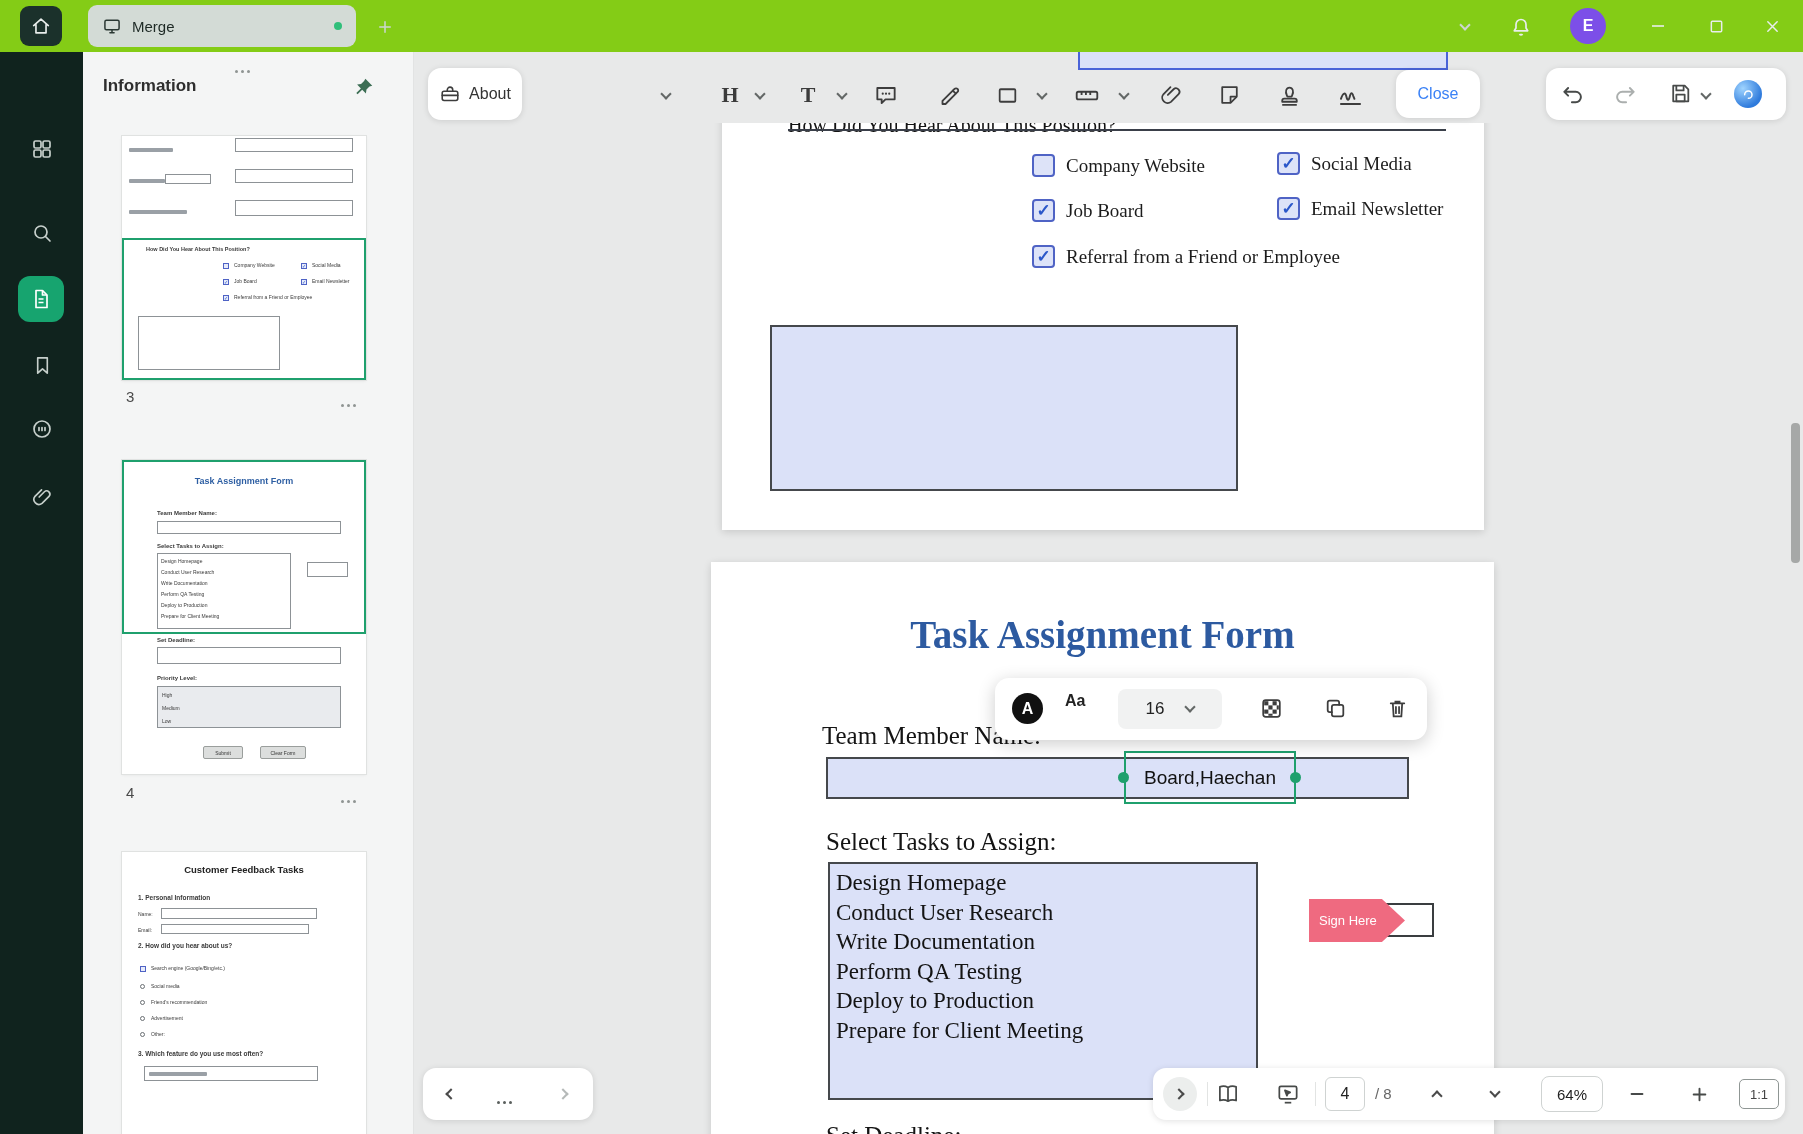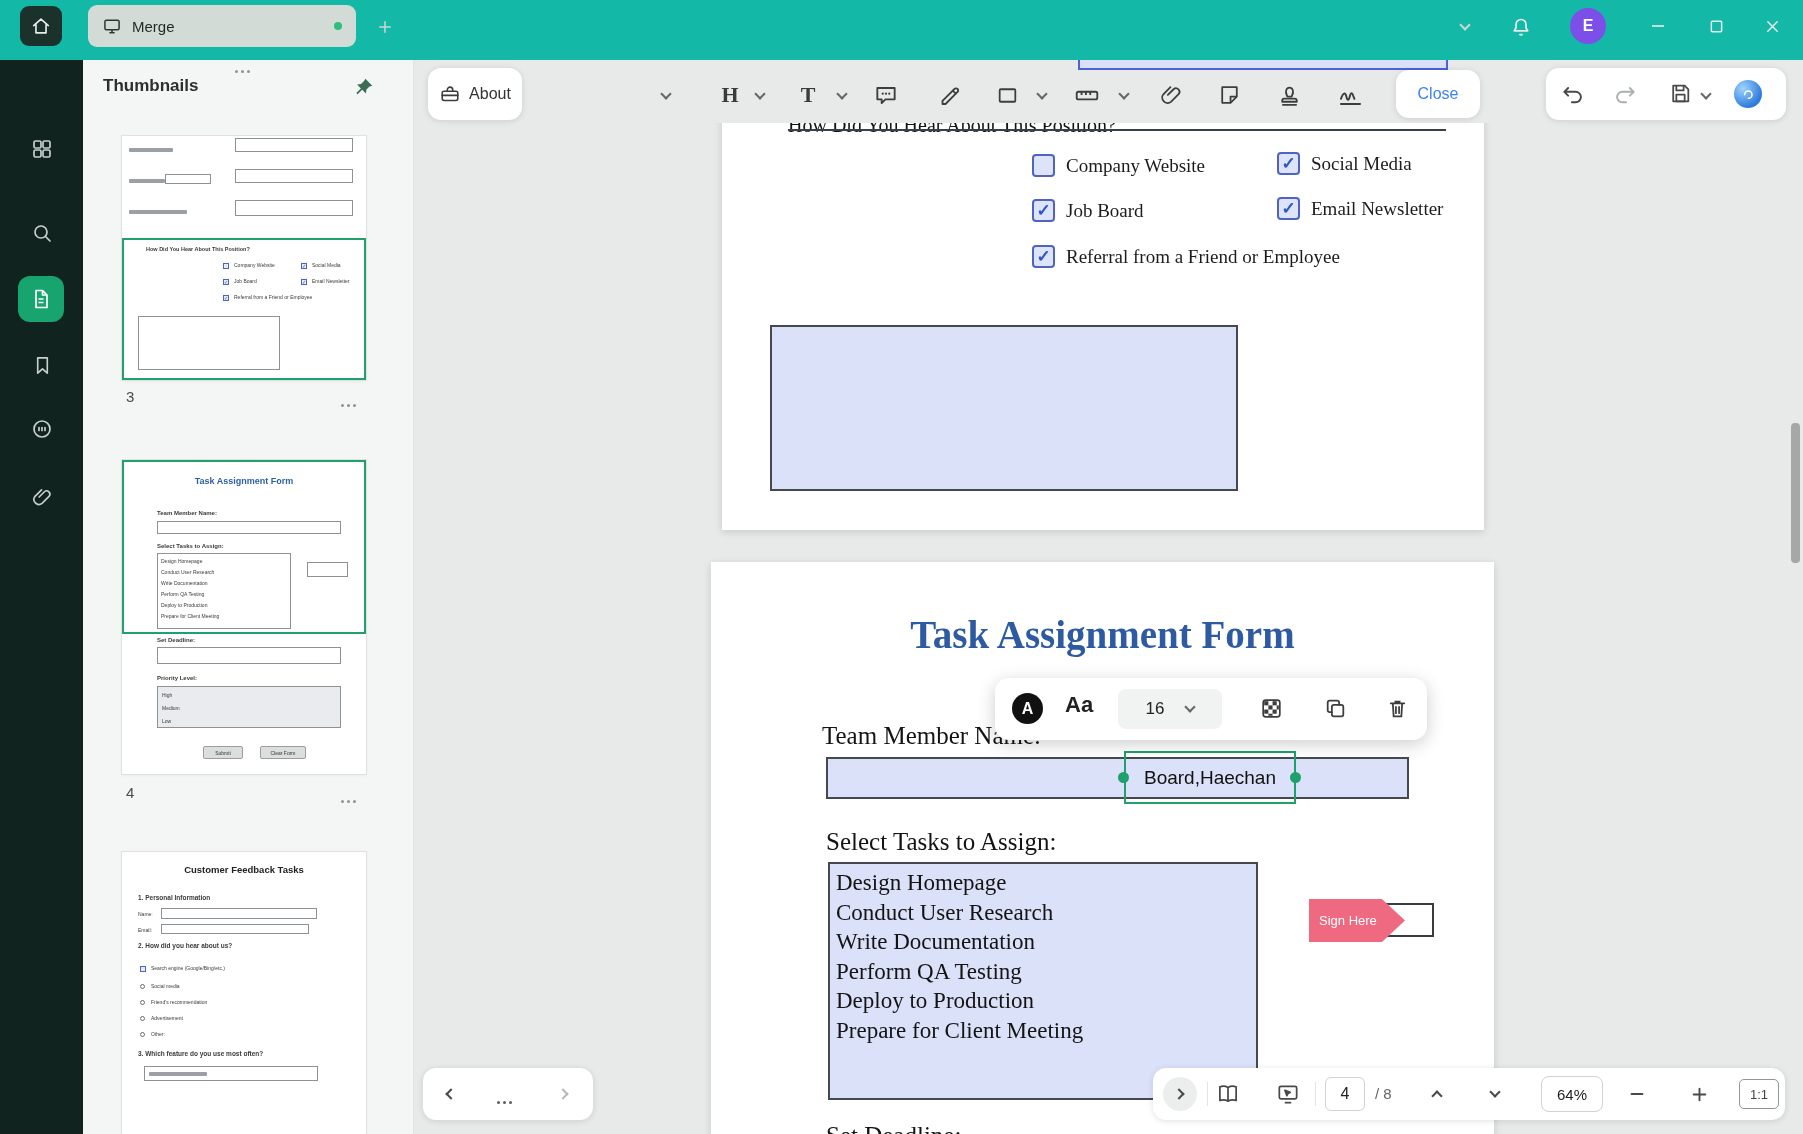--- a/index.html
+++ b/index.html
@@ -4,21 +4,21 @@
 <style>
   html,body{margin:0;padding:0}
   body{width:1803px;height:1134px;position:relative;overflow:hidden;
        background:#e8e9e9;font-family:"Liberation Sans",sans-serif;color:#333}
   *{box-sizing:border-box}
   .ab{position:absolute}
   .flex{display:flex;align-items:center;justify-content:center}
   .serif{font-family:"Liberation Serif",serif}
 
   
-  .titlebar{left:0;top:0;width:1803px;height:60px;background:#14b8a6;z-index:40}
+  .titlebar{left:0;top:0;width:1803px;height:52px;background:#84cc16;z-index:40}
   .home-btn{left:20px;top:6px;width:42px;height:40px;border-radius:9px;background:#1b312b}
   .doc-tab{left:88px;top:5px;width:268px;height:42px;background:#d3dbd6;border-radius:9px;
            display:flex;align-items:center;padding:0 14px;gap:10px}
   .tab-title{font-size:15px;color:#1e2a26;flex:1}
   .tab-dot{width:8px;height:8px;border-radius:50%;background:#2fbf7a}
   .plus-ic{left:372px;top:14px}
   .avatar{left:1570px;top:8px;width:36px;height:36px;border-radius:50%;background:#7c4fe8;
           color:#fff;font-size:16px;font-weight:bold}
   .winbtn{top:6px;width:40px;height:40px}
 
@@ -152,21 +152,21 @@
 </div>
 
 <div class="ab cover"></div>
 
 <div class="ab" style="left:1078px;top:52px;width:370px;height:18px;background:#dbe1f8;border:2px solid #4a63d8;border-top:none;z-index:11"></div>
 
 <div class="ab pill fmt-bar">
   <div class="fmt-item acircle" style="left:17px;top:15px">
     <span>A</span>
   </div>
-  <div class="fmt-item" style="left:70px;top:14px;font-size:22px;color:#222;font-weight:bold">
+  <div class="fmt-item" style="left:70px;top:14px;font-size:16px;color:#222;font-weight:bold">
     <span>Aa</span>
   </div>
   <div class="fmt-item size-pill" style="left:123px;top:11px;width:104px;height:40px;gap:22px">
     <span>16</span>
     <span class="chv" style="margin-top:-4px"></span>
   </div>
   <div class="fmt-item" style="left:264px;top:18px">
     <svg width="25" height="25" viewBox="0 0 24 24">
         <rect x="4" y="4" width="16" height="16" rx="2.5" fill="none" stroke="#3d3d3d" stroke-width="1.6"></rect>
         <g fill="#3d3d3d">
@@ -408,21 +408,21 @@
   </div>
   <div class="ab rail-ic flex" style="top:1072px">
     <svg width="24" height="24" viewBox="0 0 24 24" fill="none" stroke="#c7d0cc" stroke-width="1.7" stroke-linejoin="round">
         <path d="M13.5 3.5 l7 7 -3.5 1 -4.5 4.5 -4.5 -4.5 4.5 -4.5 z M8 15.5 L4 19.5"></path>
       </svg>
   </div>
 </div>
 
 <div class="ab panel">
   <span class="dotrow ab" style="left:150px;top:10px"><i></i><i></i><i></i></span>
-  <div class="ab panel-title" style="left:20px;top:24px">Thumbnails</div>
+  <div class="ab panel-title" style="left:20px;top:24px">Information</div>
   <div class="ab flex" style="left:268px;top:22px;width:26px;height:26px">
     <svg width="22" height="22" viewBox="0 0 24 24">
         <path d="M13.5 3 l7.5 7.5 -3 .9 -3.3 3.3 -.6 4.3 -4.1 -4.1 -5 5 -1.4 -1.4 5 -5 -4.1 -4.1 4.3 -.6 3.3 -3.3 z" fill="#3c6e54"></path>
       </svg>
   </div>
 
   <div class="ab tpage" style="left:39px;top:84px;width:244px;height:244px">
     <div class="ab tbar" style="left:7px;top:12px;width:44px"></div>
     <div class="ab tbox" style="left:113px;top:2px;width:118px;height:14px"></div>
     <div class="ab tbar" style="left:7px;top:43px;width:36px"></div>

